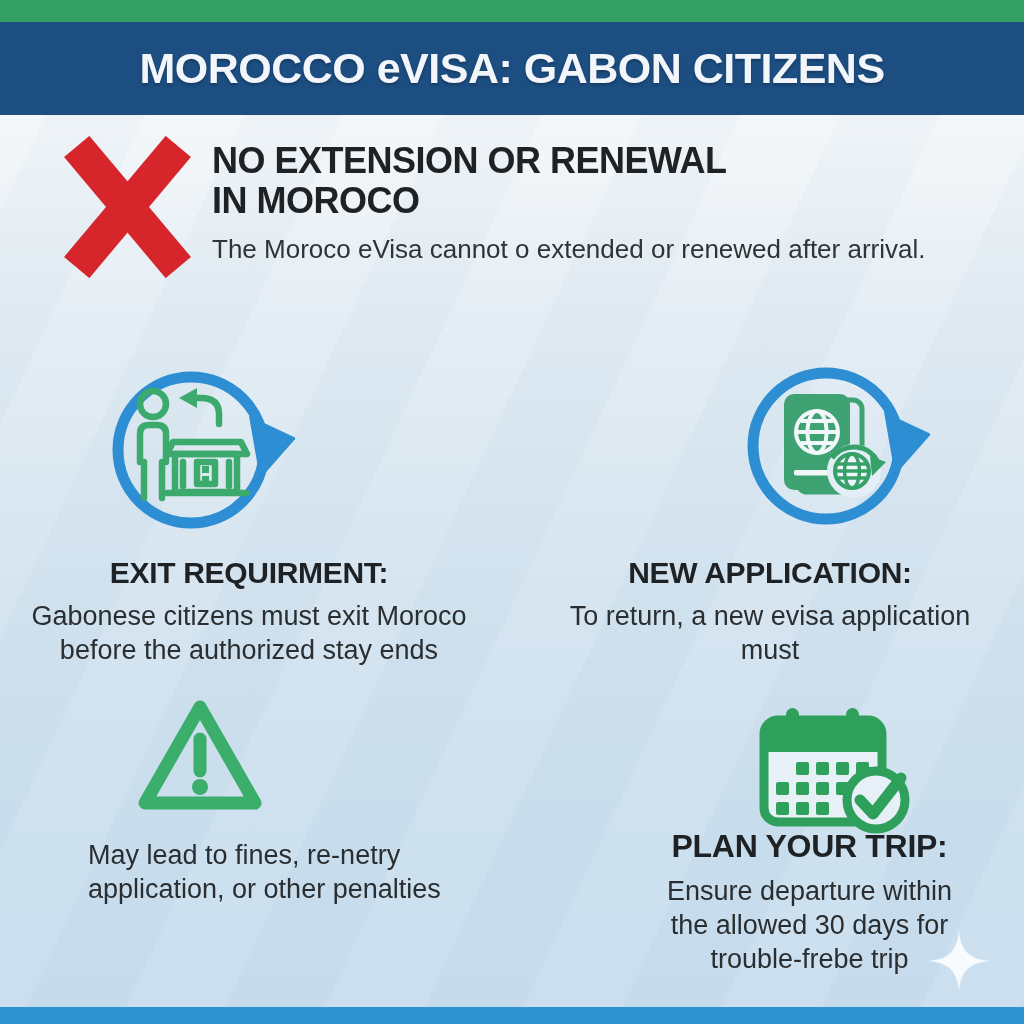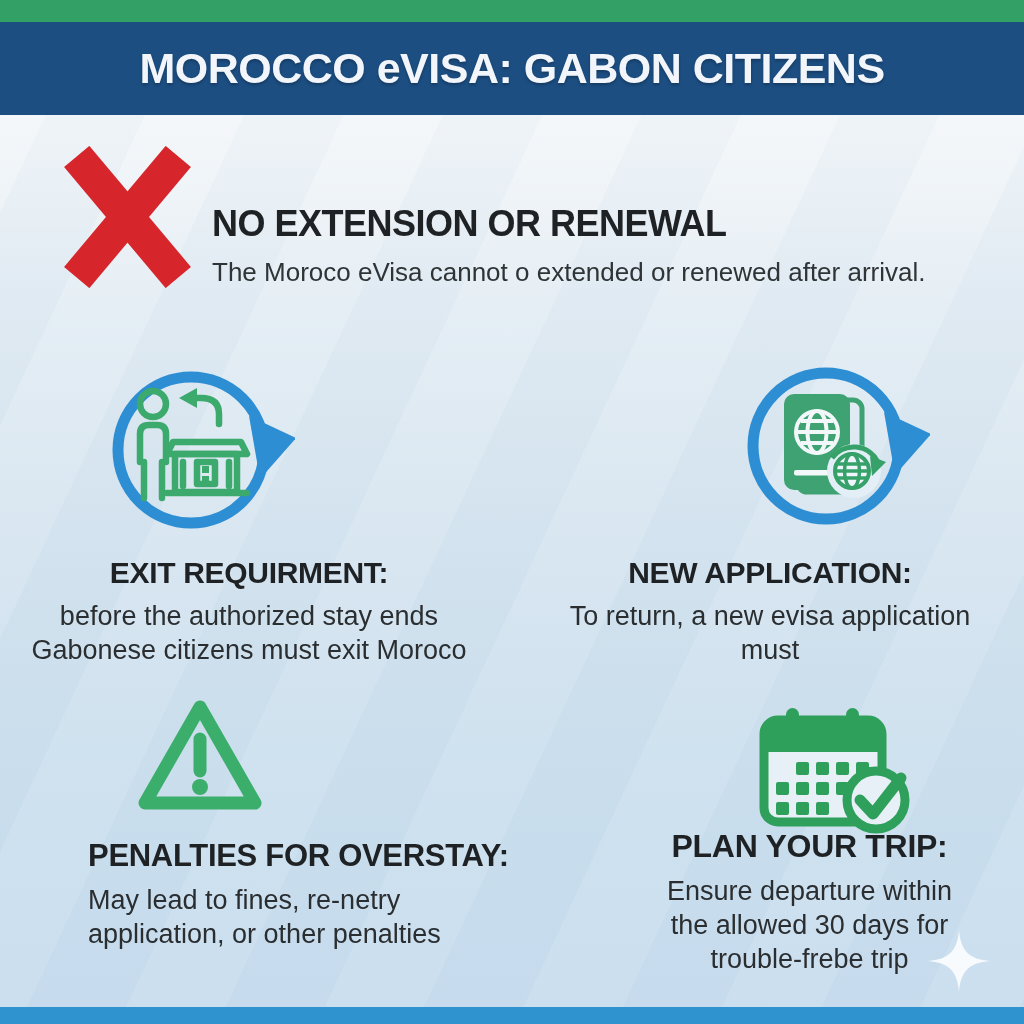--- a/index.html
+++ b/index.html
@@ -14,21 +14,21 @@
   }
   .bar-top{position:absolute;left:0;top:0;width:1024px;height:22px;background:#33a166;}
   .header{
     position:absolute;left:0;top:22px;width:1024px;height:93px;
     background:#1c4e82;display:flex;align-items:center;justify-content:center;
   }
   .header h1{
     margin:12px;font-size:43px;font-weight:700;letter-spacing:-0.5px;
     color:#f2f6fa;text-shadow:0 2px 3px rgba(0,0,0,0.25);
   }
-  .alert{position:absolute;left:62px;top:146px;display:flex;align-items:flex-end;}
+  .alert{position:absolute;left:62px;top:136px;display:flex;}
   .alert .x-wrap{width:130px;height:142px;flex:0 0 auto;}
   .alert-text{margin-left:20px;padding-top:5px;width:720px;}
   .alert-text h2{
     margin:0;font-size:36px;line-height:40px;font-weight:700;
     color:#1f2224;letter-spacing:-0.5px;
   }
   .alert-text h2 span{display:block;}
   .alert-text p{margin:13px 0 0 0;font-size:26px;color:#2f3436;}
   .icon-abs{position:absolute;}
   .card{position:absolute;}
@@ -62,20 +62,21 @@
       <svg width="130" height="142" viewBox="0 0 130 142">
         <g fill="#d7262b">
           <rect x="49" y="-8" width="33" height="158" transform="rotate(40 65.5 71)"></rect>
           <rect x="49" y="-8" width="33" height="158" transform="rotate(-40 65.5 71)"></rect>
         </g>
       </svg>
     </div>
     <div class="alert-text">
       <h2>
         <span>NO EXTENSION OR RENEWAL</span>
+        <span>IN MOROCO</span>
       </h2>
       <p>The Moroco eVisa cannot o extended or renewed after arrival.</p>
     </div>
   </section>
 
   <div class="icon-abs" style="left:103px;top:362px;width:192px;height:176px;">
     <svg width="192" height="176" viewBox="0 0 192 176">
       <circle cx="88" cy="88" r="73" fill="none" stroke="#2d8ed3" stroke-width="11"></circle>
       <polygon points="146,54 193,76 157,117" fill="#2d8ed3"></polygon>
       <g stroke="#3ca96d" stroke-width="6.5" fill="none" stroke-linecap="round" stroke-linejoin="round">
@@ -122,22 +123,22 @@
         <line x1="98" y1="120" x2="130" y2="120" stroke-width="3.5"></line>
         <path d="M94 100 a27 27 0 0 1 46 4" stroke-width="5"></path>
       </g>
       <polygon points="132,98 148,104 134,118" fill="#36a168"></polygon>
     </svg>
   </div>
 
   <div class="card card-exit center">
     <h3>EXIT REQUIRMENT:</h3>
     <div class="body">
+      <span>Gabonese citizens must exit Moroco</span>
       <span>before the authorized stay ends</span>
-      <span>Gabonese citizens must exit Moroco</span>
     </div>
   </div>
 
   <div class="card card-newapp center">
     <h3>NEW APPLICATION:</h3>
     <div class="body">
       <span>To return, a new evisa application must</span>
     </div>
   </div>
 
@@ -168,21 +169,20 @@
           <rect x="44" y="106" width="13" height="13" rx="2"></rect>
           <rect x="64" y="106" width="13" height="13" rx="2"></rect>
       </g>
       <circle cx="124" cy="104" r="33" fill="#e7f0f7"></circle>
       <circle cx="124" cy="104" r="29" fill="#e7f0f7" stroke="#2ea05b" stroke-width="9"></circle>
       <path d="M108 104 l13 14 l28 -36" stroke="#2ea05b" stroke-width="11" fill="none" stroke-linecap="round" stroke-linejoin="round"></path>
     </svg>
   </div>
 
   <div class="card card-penalties left">
-    <h3>PENALTIES FOR OVERSTAY:</h3>
     <div class="body">
       <span>May lead to fines, re-netry</span>
       <span>application, or other penalties</span>
     </div>
   </div>
 
   <div class="card card-plan center">
     <h3>PLAN YOUR TRIP:</h3>
     <div class="body">
       <span>Ensure departure within</span>

